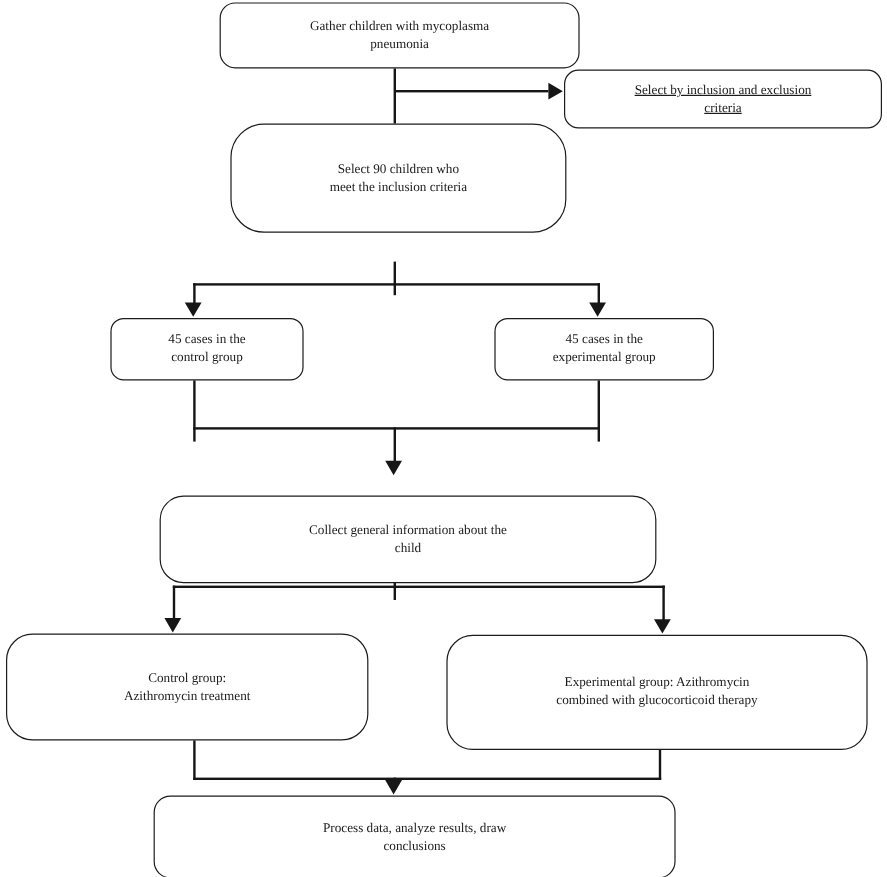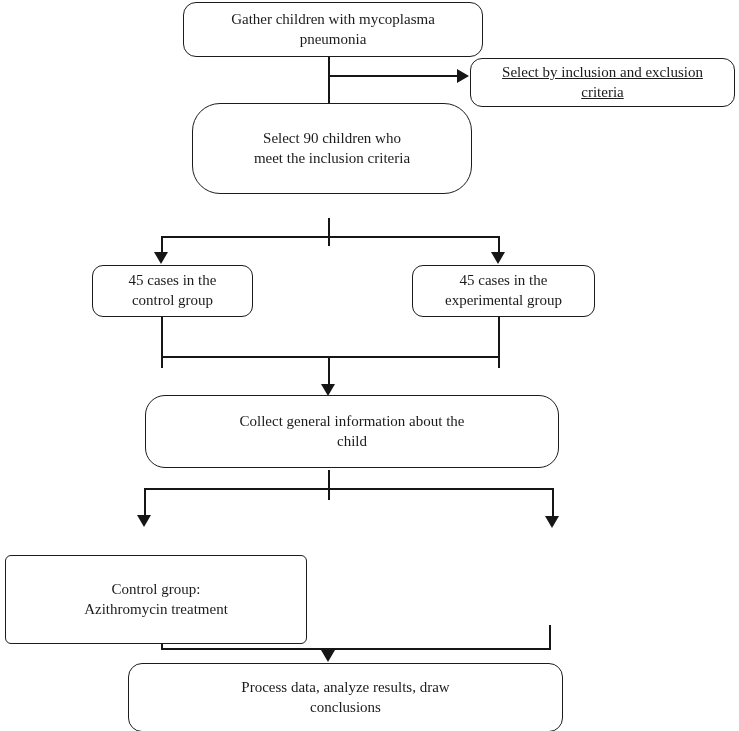--- a/index.html
+++ b/index.html
@@ -19,21 +19,21 @@
     position: absolute;
     box-sizing: border-box;
     border: 1.6px solid #1c1c1c;
     background: #ffffff;
     border-radius: 12px;
     display: flex;
     align-items: center;
     justify-content: center;
     text-align: center;
     white-space: pre-line;
-    font-size: 15px;
+    font-size: 11px;
     line-height: 1.32;
     color: #1b1b1b;
     padding: 2px 8px;
   }
   .line {
     position: absolute;
     background: #161616;
   }
   .arrow-down {
     position: absolute;
@@ -51,22 +51,22 @@
     border-bottom: 7px solid transparent;
     border-left: 12px solid #161616;
   }
 
   
   #n-gather      { left:183px; top:2px;   width:300px; height:55px;  border-radius:13px; }
   #n-criteria    { left:470px; top:58px;  width:265px; height:49px;  border-radius:12px;text-decoration:underline; }
   #n-select90    { left:192px; top:103px; width:280px; height:91px; border-radius:28px; }
   #n-control45   { left:92px;  top:265px; width:161px; height:52px;  border-radius:11px; }
   #n-exp45       { left:412px; top:265px; width:183px; height:52px;  border-radius:11px; }
-  #n-collect     { left:133px; top:395px; width:414px; height:73px;  border-radius:20px;margin-left:12px; }
-  #n-ctrl-treat  { left:5px;   top:555px; width:302px; height:89px;  border-radius:6px; }
+  #n-collect     { left:133px; top:413px; width:414px; height:73px;  border-radius:20px; }
+  #n-ctrl-treat  { left:5px;   top:528px; width:302px; height:89px;  border-radius:22px; }
   #n-exp-treat   { left:372px; top:529px; width:351px; height:96px;  border-radius:22px; }
   #n-process     { left:128px; top:663px; width:435px; height:69px;  border-radius:14px; }
 </style>
 </head>
 <body>
 
 <div class="canvas">
 
   <div class="line" style="left:328px; top:57px; width:2px; height:46px;"></div>
 
@@ -106,16 +106,18 @@
   <div class="node" id="n-select90">Select 90 children who
 meet the inclusion criteria</div>
   <div class="node" id="n-control45">45 cases in the
 control group</div>
   <div class="node" id="n-exp45">45 cases in the
 experimental group</div>
   <div class="node" id="n-collect">Collect general information about the
 child</div>
   <div class="node" id="n-ctrl-treat">Control group:
 Azithromycin treatment</div>
+  <div class="node" id="n-exp-treat">Experimental group: Azithromycin
+combined with glucocorticoid therapy</div>
   <div class="node" id="n-process">Process data, analyze results, draw
 conclusions</div>
 
 </div>
 
 </body></html>

